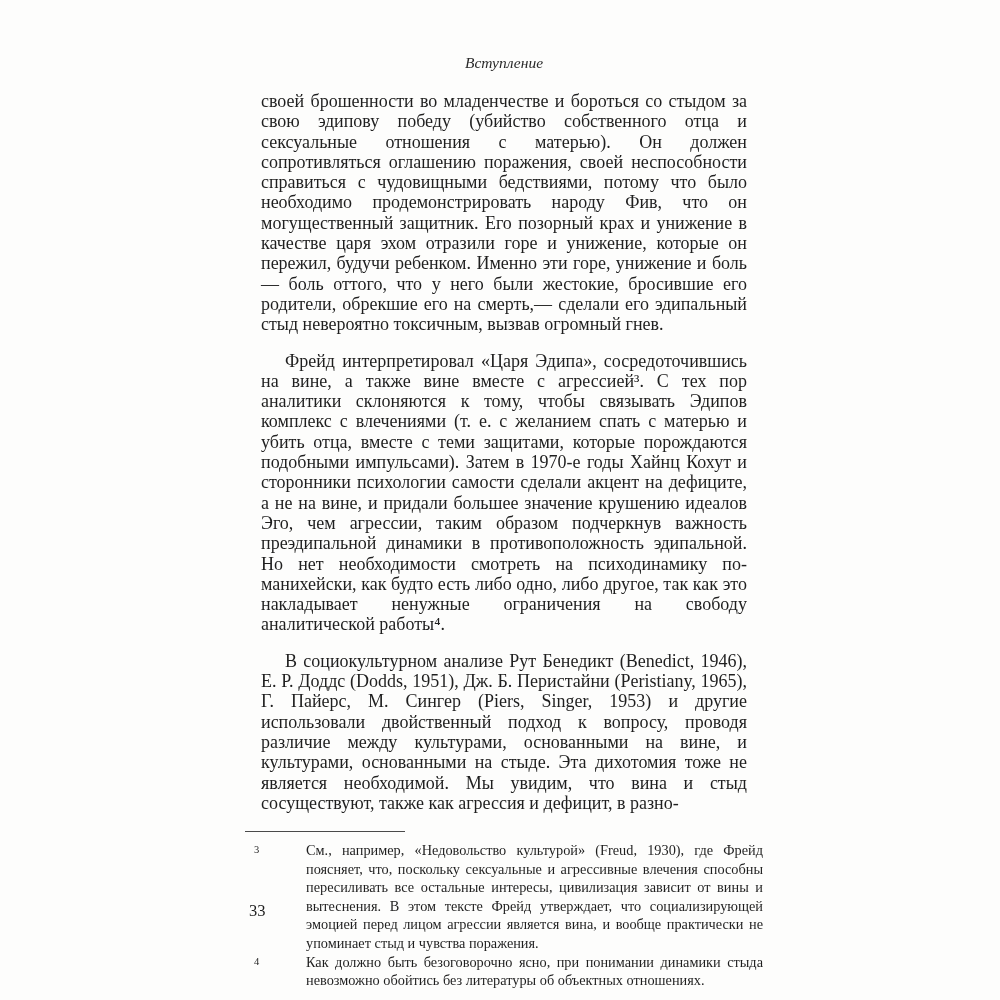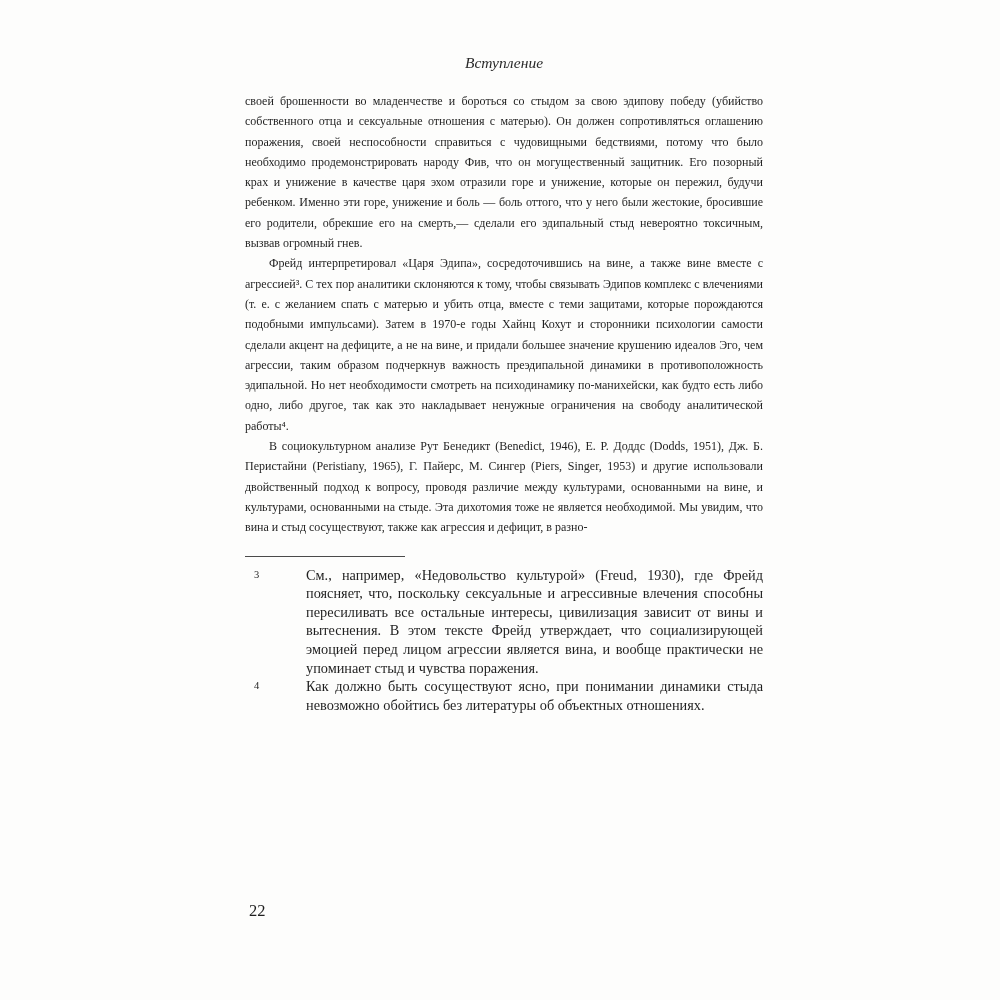--- a/index.html
+++ b/index.html
@@ -23,22 +23,22 @@
     width: 518px;
   }
   .running-head {
     text-align: center;
     font-style: italic;
     font-size: 15.5px;
     margin-bottom: 19px;
     color: #2a2a2a;
   }
   .para {
-    margin: 0;
-    font-size: 12px;
+    margin: 16px;
+    font-size: 18px;
     line-height: 20.3px;
     text-align: justify;
   }
   .para.indent {
     text-indent: 24px;
   }
   .fn-rule {
     width: 160px;
     border-top: 1px solid #4a4a4a;
     margin-top: 18px;
@@ -86,19 +86,19 @@
 
     <div class="fn-rule"></div>
 
     <div class="footnote">
       <span class="fn-marker">3</span>
       <span class="fn-text">См., например, «Недовольство культурой» (Freud, 1930), где Фрейд поясняет, что, поскольку сексуальные и агрессивные влечения способны пересиливать все остальные интересы, цивилизация зависит от вины и вытеснения. В этом тексте Фрейд утверждает, что социализирующей эмоцией перед лицом агрессии является вина, и вообще практически не упоминает стыд и чувства поражения.</span>
     </div>
 
     <div class="footnote">
       <span class="fn-marker">4</span>
-      <span class="fn-text">Как должно быть сосуществуют ясно, при понимании динамики стыда невозможно обойтись без литературы об объектных отношениях.</span>
+      <span class="fn-text">Как должно быть безоговорочно ясно, при понимании динамики стыда невозможно обойтись без литературы об объектных отношениях.</span>
     </div>
 
   </div>
 
-  <div class="page-number">22</div>
+  <div class="page-number">33</div>
 </div>
 
 </body></html>

